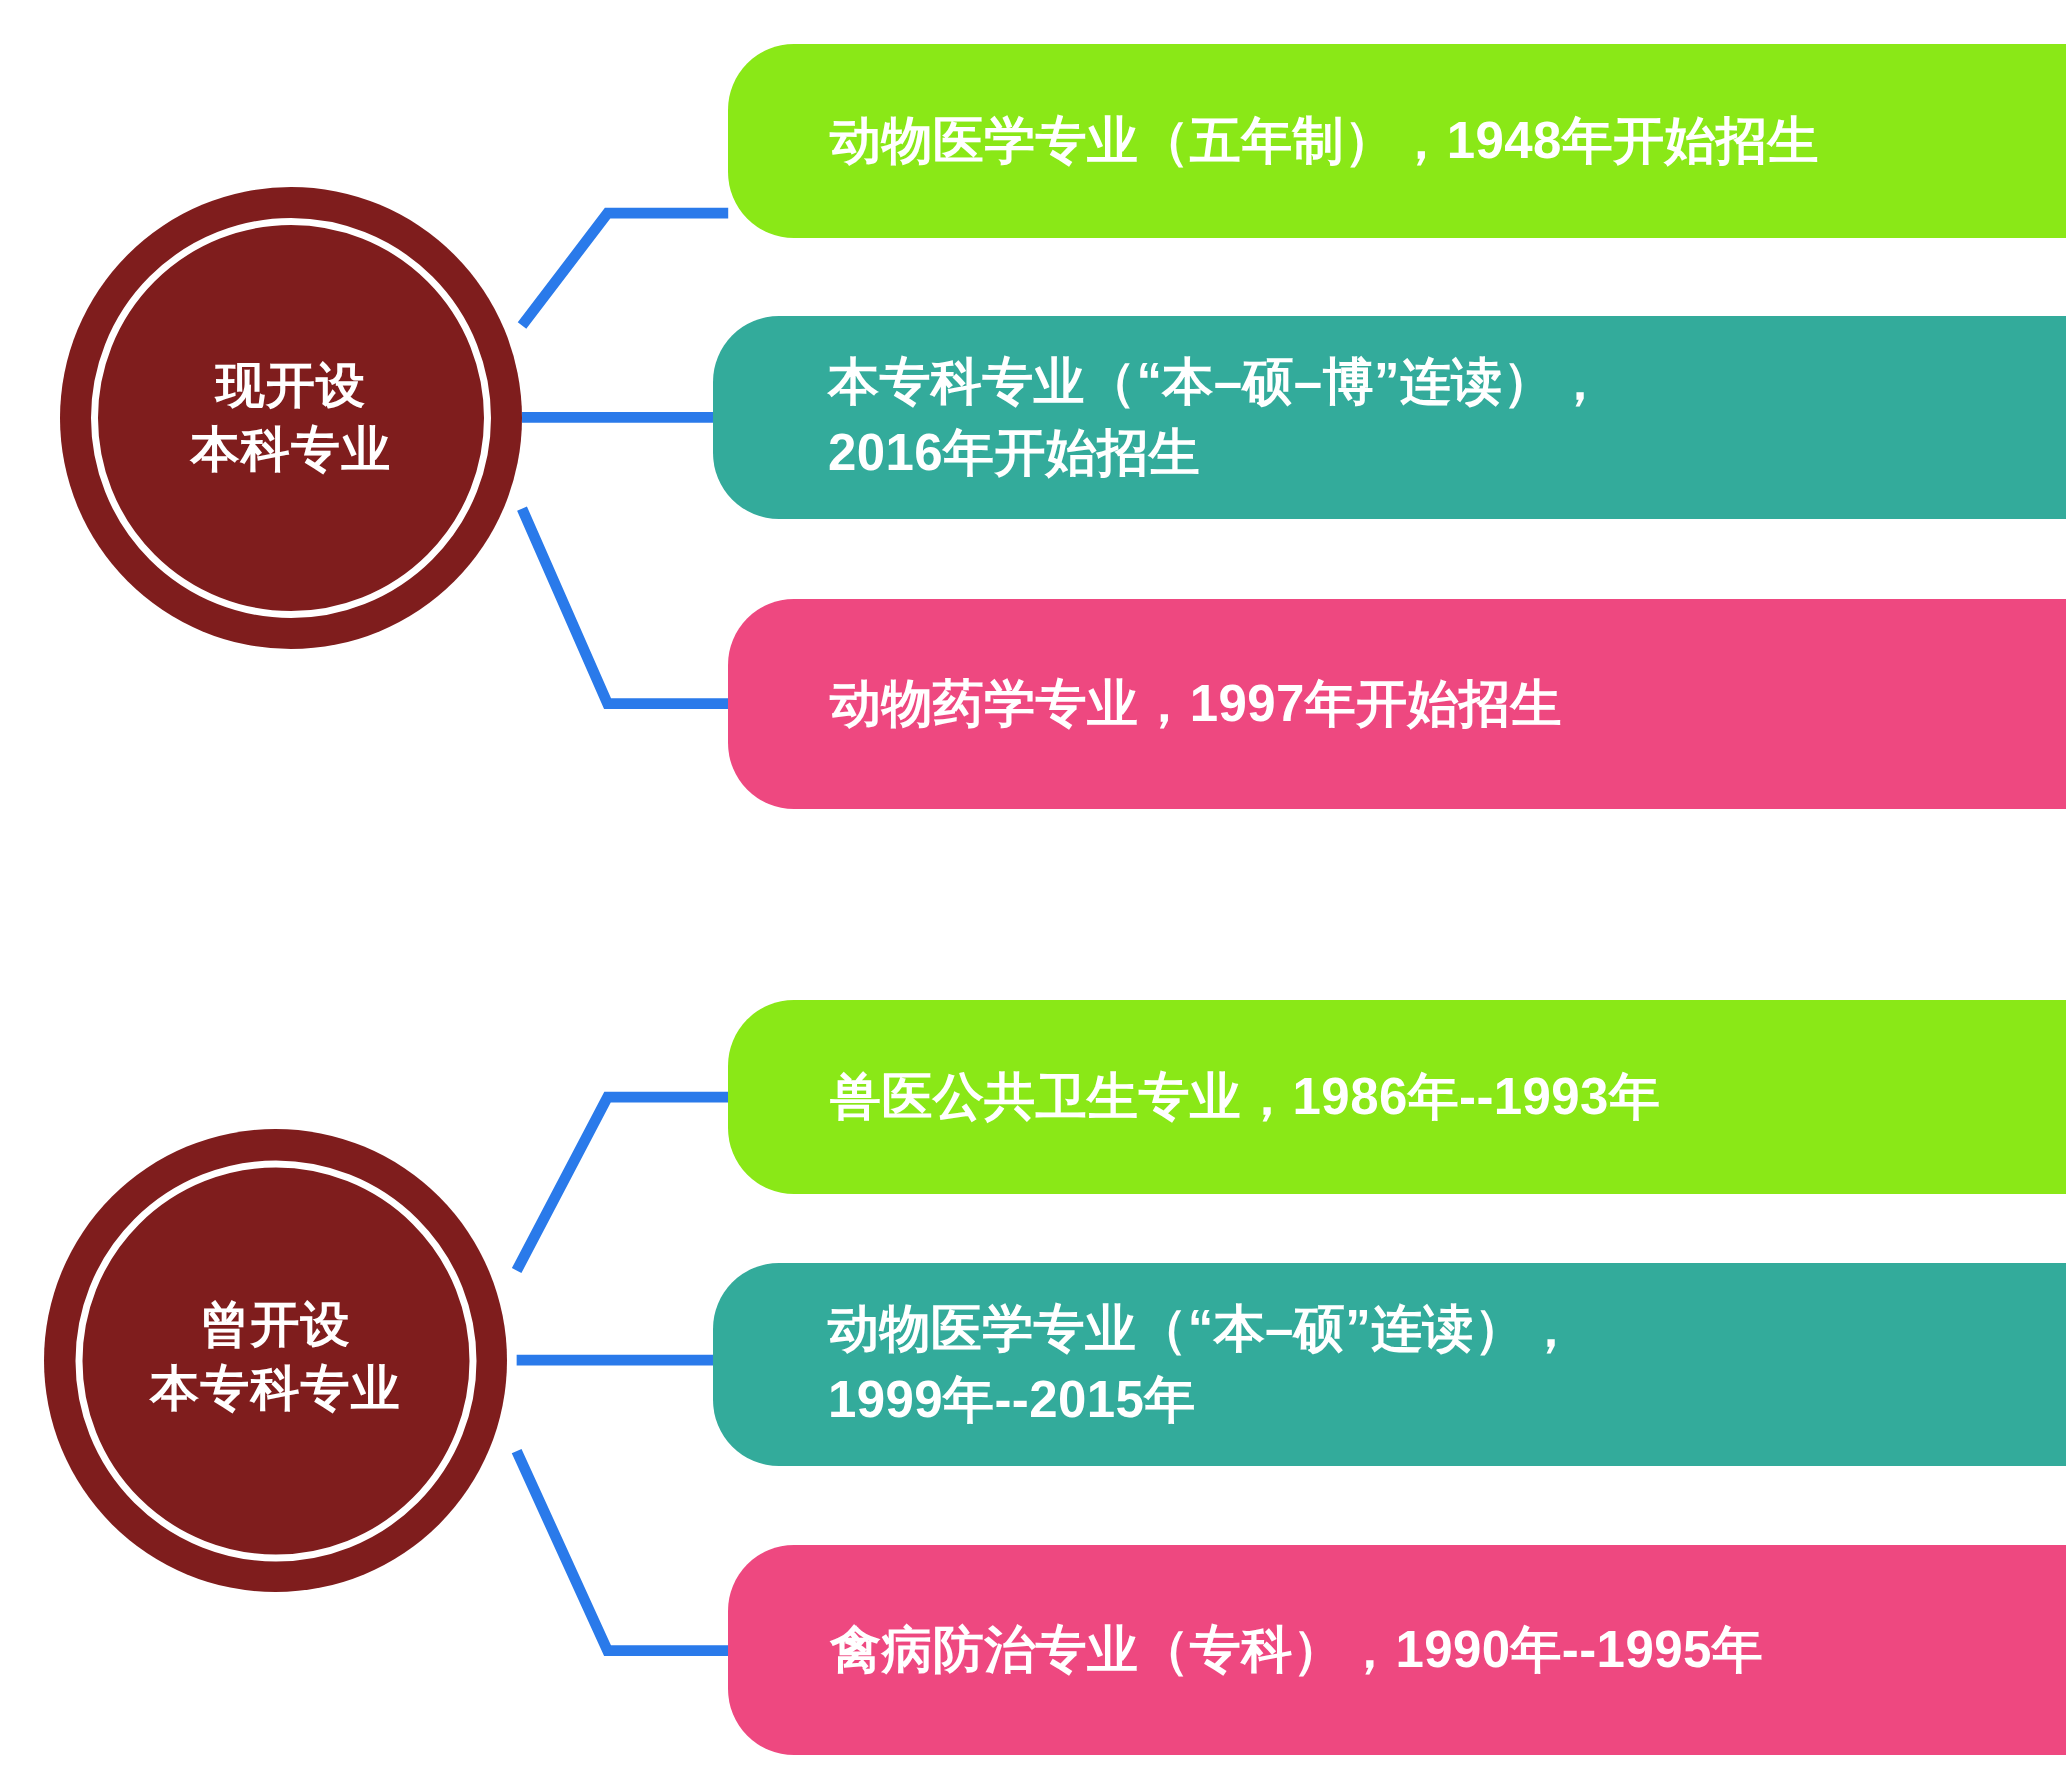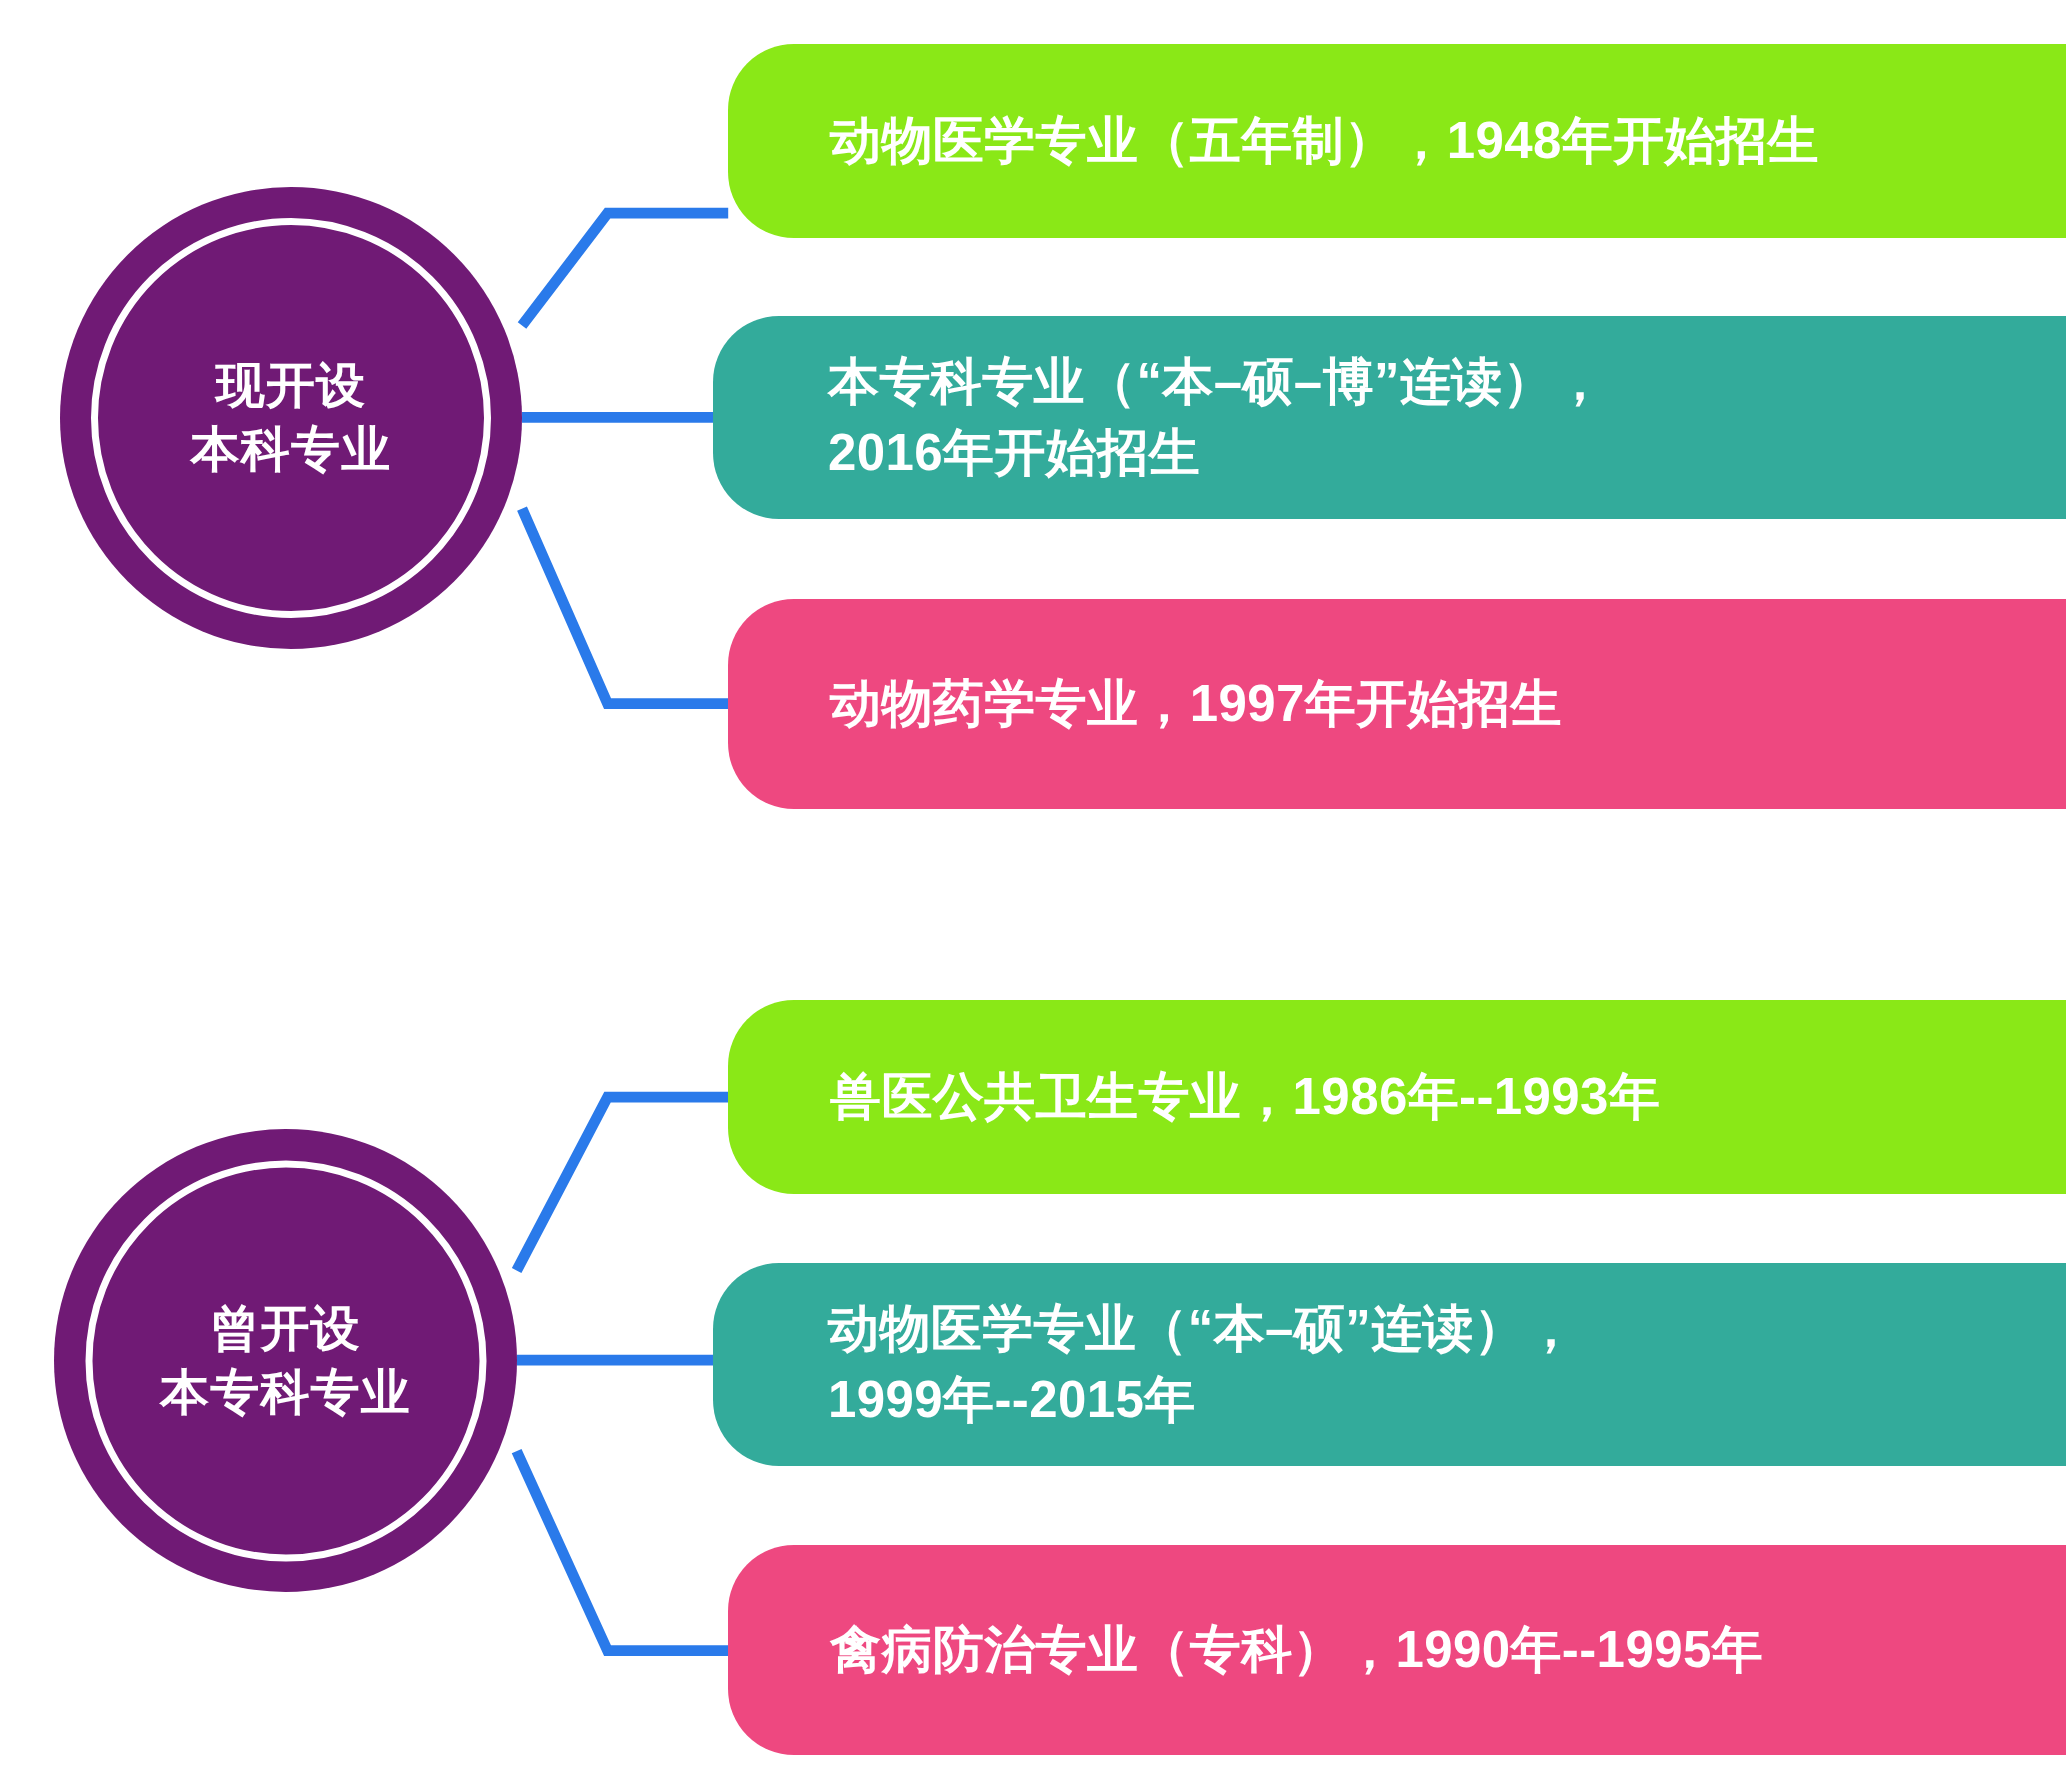--- a/index.html
+++ b/index.html
@@ -28,21 +28,21 @@
     left: 0; top: 0;
     width: 2358px;
     height: 1785px;
     pointer-events: none;
   }
 
   
   .hub {
     position: absolute;
     border-radius: 50%;
-    background: #701a75;
+    background: #7f1d1d;
     display: flex;
     align-items: center;
     justify-content: center;
     box-sizing: border-box;
   }
   .hub-ring {
     position: absolute;
     left: 50%;
     top: 50%;
     transform: translate(-50%, -50%);
@@ -66,24 +66,25 @@
     left: 60px;
     top: 187px;
     width: 462px;
     height: 462px;
   }
   #hub-1 .hub-ring {
     width: 400px;
     height: 400px;
   }
   #hub-2 {
-    left: 54px;
+    left: 44px;
     top: 1129px;
     width: 463px;
     height: 463px;
+    font-family: Liberation Mono, monospace;
   }
   #hub-2 .hub-ring {
     width: 401px;
     height: 401px;
   }
 
   
   .pill {
     position: absolute;
     border-radius: 66px;

